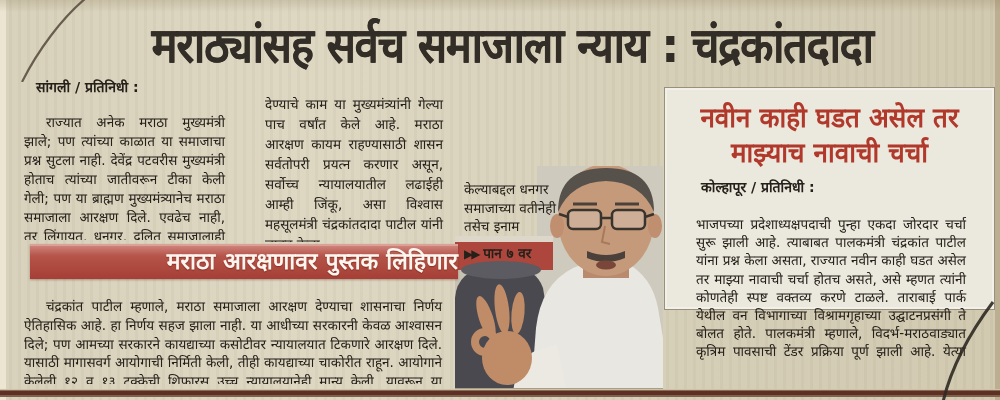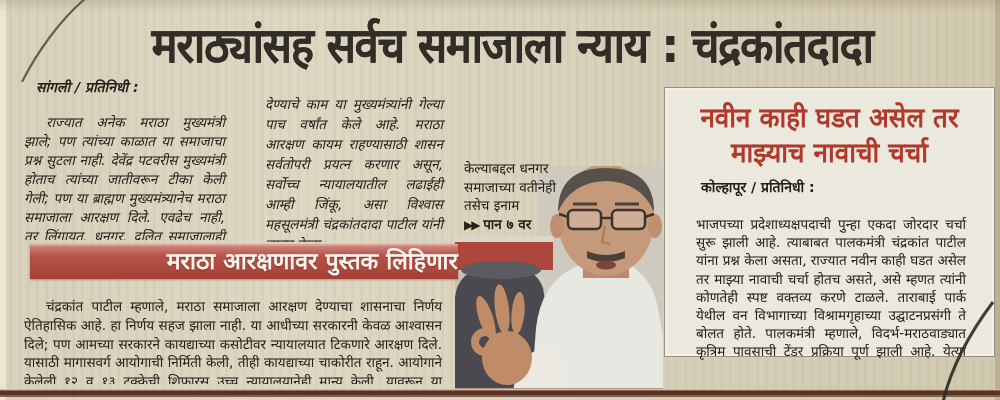--- a/index.html
+++ b/index.html
@@ -14,50 +14,50 @@
       linear-gradient(90deg, #d8d1bb, #ded8c3 30%, #d6cfb8 70%, #d1c9b0);
   }
   .headline {
     position:absolute; left:28px; right:4px; top:10px; margin:0;
     font-size:43px; font-weight:800; color:#322d26; text-align:center;
     white-space:nowrap; transform:scaleY(1.12); transform-origin:top center;
     letter-spacing:-1px; text-shadow:0.5px 0.5px 0 #322d26;
   }
   .col {
     position:absolute; top:78px; font-size:13.5px; line-height:19px;
-    text-align:justify; overflow:hidden;font-style:italic;
+    text-align:justify; overflow:hidden;
   }
   .col p, .bottom-para p, .side-body p { margin:16px; }
   .dateline { font-weight:bold; text-indent:28px; font-size:14px; }
   .indent { text-indent:22px; }
   .col1 { left:8px;   width:233px; height:162px; }
   .col2 { left:249px; width:210px; height:164px; line-height:20px; }
   .col3 { left:464px; width:194px; height:90px; }
   .wrap-text {
-    position:absolute; left:464px; top:159px; width:106px; z-index:3;
+    position:absolute; left:464px; top:180px; width:106px; z-index:3;
     font-size:13.5px; line-height:18.5px; text-align:left; overflow:hidden;
   }
-  .jump-line { font-weight:bold; margin-top:0; }
+  .jump-line { font-weight:bold; margin-top:8px; }
   .jump-icon { letter-spacing:-2px; font-size:12px; }
   .banner {
     position:absolute; left:30px; top:244px; width:428px; height:33px; z-index:2;
     background:linear-gradient(180deg,#cd8279 0%, #b5544a 30%, #a63f35 100%);
     border-top:2px solid #dba096; box-shadow:0 1px 2px rgba(80,30,20,.35);
   }
   .banner-label {
     display:block; color:#fdf6ef; font-size:23px; font-weight:800;
     text-align:right; line-height:31px; text-shadow:0 1px 1px rgba(90,20,10,.45);
   }
   .bottom-para {
     position:absolute; left:8px; top:281px; width:450px; height:103px;
     font-size:13.5px; line-height:18.8px; text-align:justify; overflow:hidden;
   }
   .photo { position:absolute; left:455px; top:166px; width:208px; height:226px; z-index:1; }
   .side-box {
-    position:absolute; left:664px; top:87px; width:331px; height:270px; z-index:2;
+    position:absolute; left:664px; top:87px; width:331px; height:223px; z-index:2;
     background:#ebe8de; border:1px solid #96907d; box-sizing:border-box;
     box-shadow:inset 0 0 0 2px rgba(255,255,255,.35);
   }
   .side-headline {
     margin:13px 6px 4px; text-align:center; color:#b1392b;
     font-size:26px; line-height:34px; font-weight:800; transform:scaleY(1.05);
   }
   .side-dateline { margin:8px 15px 0 36px; font-weight:bold; font-size:14px; }
   .side-body {
     margin:3px 12px 0 15px; font-size:13.5px; line-height:18.2px;

